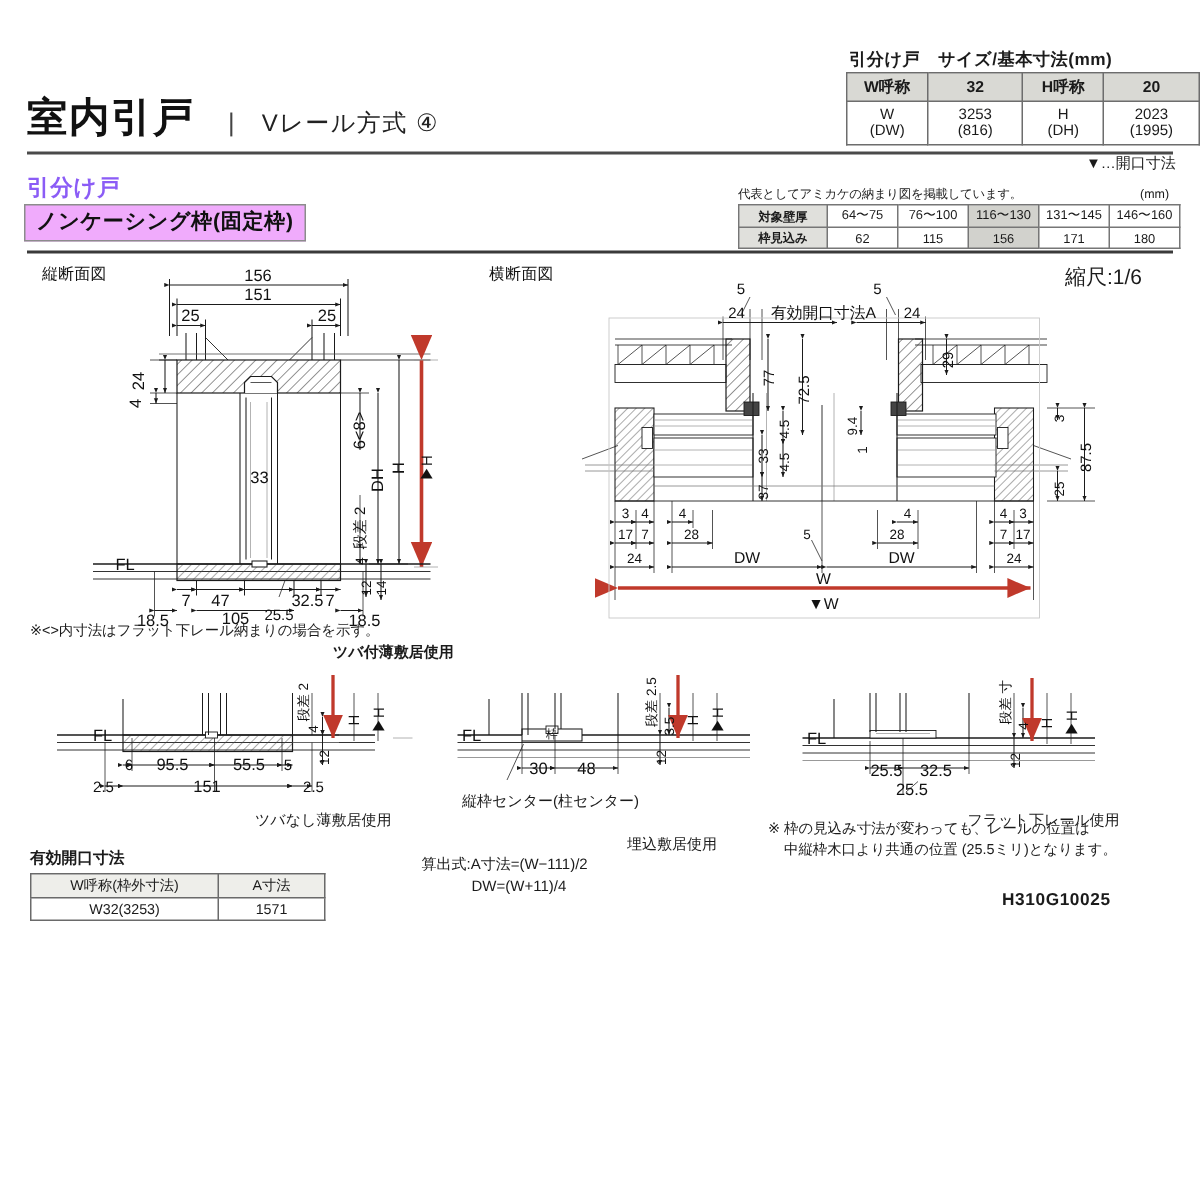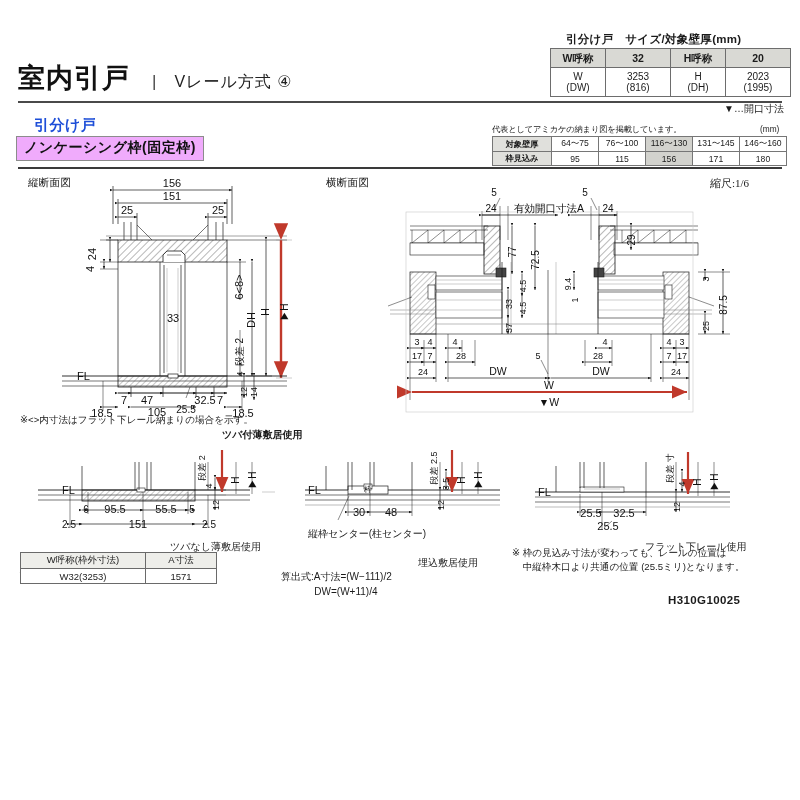--- a/index.html
+++ b/index.html
@@ -18,27 +18,27 @@
   
   .hdr-title-row{position:absolute;left:18px;top:48px;display:flex;align-items:baseline;}
   .hdr-main{font-size:27px;font-weight:bold;letter-spacing:1px;color:#111;}
   .hdr-sep{font-size:17px;color:#444;margin:0 18px 0 22px;font-weight:normal;}
   .hdr-sub{font-size:16px;color:#222;letter-spacing:1px;margin-top:24px;}
 
   .rule{position:absolute;background:#3a3a3a;}
   .rule-1{left:18px;top:101px;width:764px;height:2px;background:#4a4a4a;}
   .rule-2{left:18px;top:167px;width:764px;height:2px;background:#3a3a3a;}
 
-  .grp-name{position:absolute;left:34px;top:116px;font-size:15px;font-weight:bold;color:#1d4ed8;letter-spacing:0.5px;}
+  .grp-name{position:absolute;left:18px;top:116px;font-size:15px;font-weight:bold;color:#8b5cf6;letter-spacing:0.5px;}
   .grp-box{position:absolute;left:16px;top:136px;border:1px solid #8c8c8c;background:#f0abfc;
            padding:2px 7px 3px 7px;font-size:14px;font-weight:bold;letter-spacing:0.5px;color:#111;}
 
   
   .sz-cap{position:absolute;left:566px;top:32px;font-size:11.5px;font-weight:bold;letter-spacing:.3px;}
-  table.sz{position:defaults;position:absolute;left:550px;top:48px;border-collapse:collapse;}
+  table.sz{position:defaults;position:absolute;left:564px;top:48px;border-collapse:collapse;}
   table.sz td{border:1px solid #6d6d6d;font-size:10.5px;text-align:center;line-height:1.15;padding:2px 0;}
   table.sz td.hd{background:#d9d9d4;font-weight:bold;height:14px;}
   table.sz td.w1{width:54px;}
   table.sz td.w2{width:64px;}
   table.sz td.w3{width:54px;}
   table.sz td.w4{width:64px;}
   table.sz td.val{background:#fff;height:24px;font-size:10px;}
   .sz-note{position:absolute;left:724px;top:102px;font-size:10px;white-space:nowrap;}
 
   
@@ -51,54 +51,54 @@
   table.wt td.c.hl{background:#d2d2cd;}
 
   
   .cap{position:absolute;font-size:10.5px;color:#111;letter-spacing:.3px;}
 
   
   svg.draw{position:absolute;left:0;top:0;width:800px;height:800px;pointer-events:none;}
 
   
   .eff-cap{position:absolute;left:20px;top:565px;font-size:10.5px;font-weight:bold;}
-  table.eff{position:absolute;left:20px;top:552px;border-collapse:collapse;}
+  table.eff{position:absolute;left:20px;top:582px;border-collapse:collapse;}
   table.eff td{border:1px solid #6a6a6a;font-size:9.5px;text-align:center;padding:1px 0;height:12px;}
   table.eff td.h{background:#eeeeea;width:124px;}
   table.eff td.h2{background:#eeeeea;width:70px;}
   table.eff td.v{background:#fff;width:124px;}
   table.eff td.v2{background:#fff;width:70px;}
 
   .formula{position:absolute;left:281px;top:570px;font-size:10px;line-height:1.45;white-space:pre;}
   .note-star{position:absolute;left:512px;top:546px;font-size:9.6px;line-height:1.45;white-space:pre;}
   .code{position:absolute;left:668px;top:594px;font-size:11.5px;font-weight:bold;letter-spacing:.4px;}
 
   .lbl-tsuba{position:absolute;left:222px;top:428px;font-size:10px;font-weight:bold;}
   .lbl-tsubanashi{position:absolute;left:170px;top:540px;font-size:10px;}
   .lbl-umekomi{position:absolute;left:418px;top:556px;font-size:10px;}
   .lbl-flat{position:absolute;left:645px;top:540px;font-size:10px;}
   .note-uchi{position:absolute;left:20px;top:414px;font-size:9.6px;}
-  .scale{position:absolute;left:710px;top:176px;font-size:11px;font-family:Liberation Serif, serif;}
+  .scale{position:absolute;left:710px;top:176px;font-size:14px;}
 </style>
 </head>
 <body>
 
 <div class="sheet">
 
   <div class="hdr-title-row">
     <span class="hdr-main">室内引戸</span>
     <span class="hdr-sep">|</span>
     <span class="hdr-sub">Vレール方式 ④</span>
   </div>
   <div class="rule rule-1"></div>
   <div class="grp-name">引分け戸</div>
   <div class="grp-box">ノンケーシング枠(固定枠)</div>
   <div class="rule rule-2"></div>
 
-  <div class="sz-cap">引分け戸　サイズ/対象壁厚(mm)</div>
+  <div class="sz-cap">引分け戸　サイズ/基本寸法(mm)</div>
   <table class="sz">
     <tbody>
         <tr>
       <td class="hd w1">W呼称</td>
       <td class="hd w2">32</td>
       <td class="hd w3">H呼称</td>
       <td class="hd w4">20</td>
     </tr>
     <tr>
       <td class="val">W<br>(DW)</td>
@@ -117,21 +117,21 @@
         <tr>
       <td class="lbl">対象壁厚</td>
       <td class="c">64〜75</td>
       <td class="c">76〜100</td>
       <td class="c hl">116〜130</td>
       <td class="c">131〜145</td>
       <td class="c">146〜160</td>
     </tr>
     <tr>
       <td class="lbl">枠見込み</td>
-      <td class="c">95</td>
+      <td class="c">62</td>
       <td class="c">115</td>
       <td class="c hl">156</td>
       <td class="c">171</td>
       <td class="c">180</td>
     </tr>
   </tbody>
     </table>
 
   <div class="cap" style="left:28px;top:176px;">縦断面図</div>
   <div class="cap" style="left:326px;top:176px;">横断面図</div>

